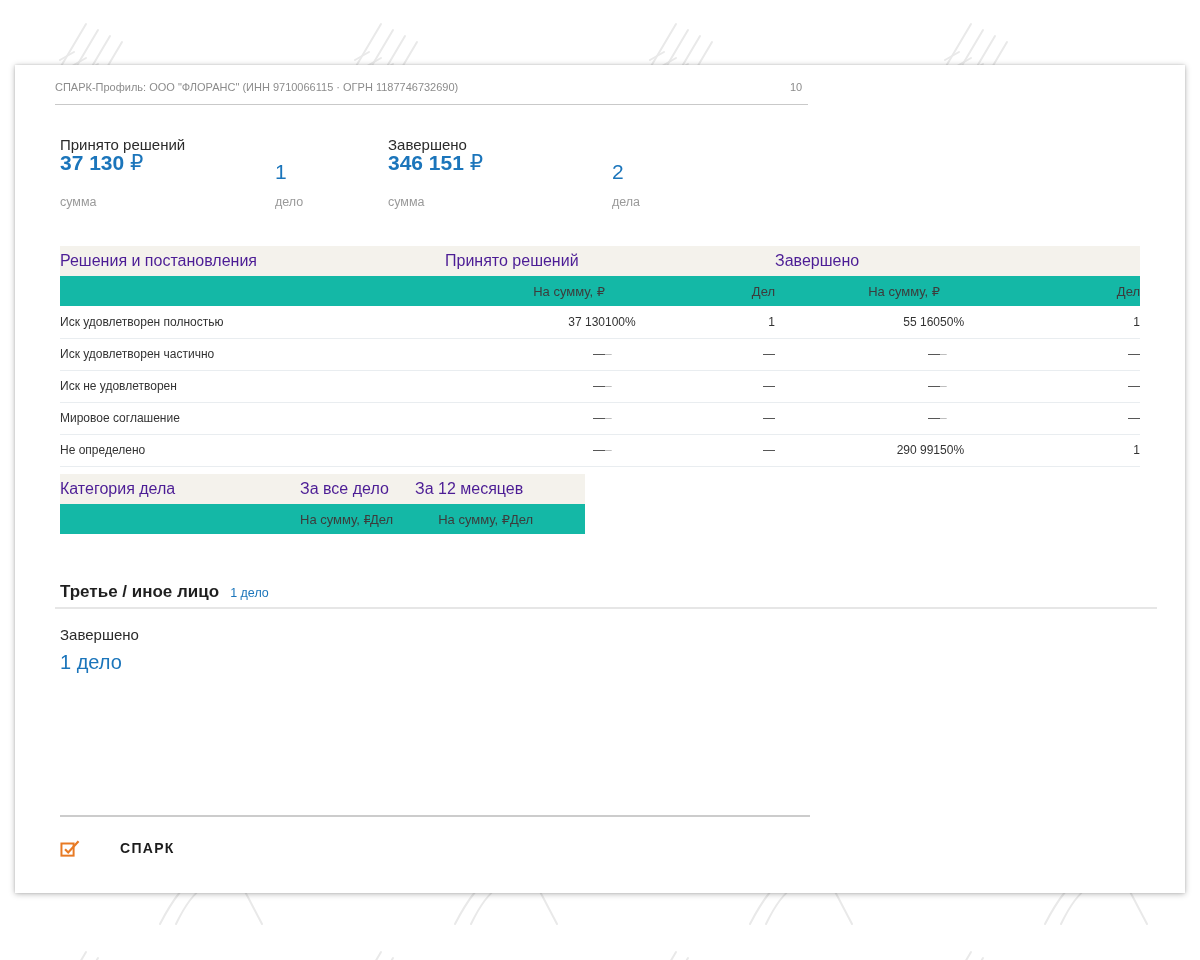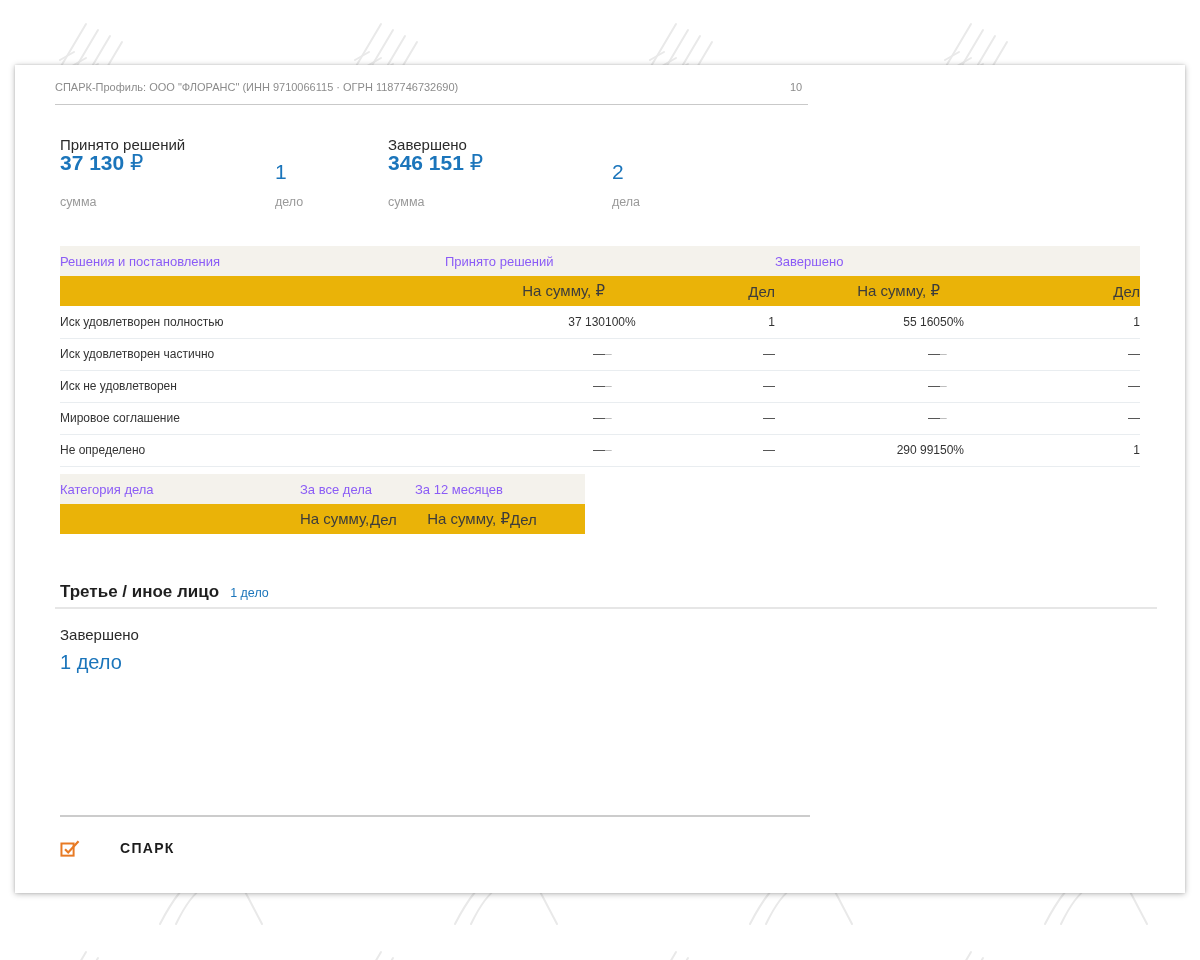--- a/index.html
+++ b/index.html
@@ -31,22 +31,22 @@
   .stat-title { top: 71px; font-size: 15px; color: #2b2b2b; }
   .stat-amount { top: 86px; font-size: 21px; font-weight: 700; color: #1b75bb; }
   .stat-amount .cur { font-weight: 400; }
   .stat-count { top: 95px; font-size: 21px; font-weight: 400; color: #1b75bb; }
   .stat-sub { top: 130px; font-size: 12.5px; color: #9a9a9a; }
   .c-s1 { left: 45px; } .c-c1 { left: 260px; } .c-s2 { left: 373px; } .c-c2 { left: 597px; }
 
   
   table.rpt { border-collapse: collapse; table-layout: fixed; position: absolute; }
   table.rpt td { height: 30px; padding: 0; vertical-align: middle; white-space: nowrap; overflow: hidden; }
-  tr.hrow td { background: #f4f2ec; color: #8b5cf6; font-size: 13px; }
-  tr.crow td { background: #eab308; color: #3c3c3c; font-size: 15px; }
+  tr.hrow td { background: #f4f2ec; color: #4c1d95; font-size: 16px; }
+  tr.crow td { background: #14b8a6; color: #3c3c3c; font-size: 13px; }
   tr.drow td { font-size: 12px; color: #333; border-bottom: 1px solid #e9edf0; height: 32px; }
   #tbl-decisions { left: 45px; top: 181px; width: 1080px; }
   #tbl-category  { left: 45px; top: 409px; width: 525px; }
   .pl18 { padding-left: 18px; }
   .pl22 { padding-left: 22px; }
   .pl25 { padding-left: 25px; }
   .pl10 { padding-left: 10px; }
   .pl45 { padding-left: 45px; }
   .pr22 { padding-right: 22px; }
   .pr6  { padding-right: 6px; }
@@ -182,21 +182,21 @@
     <colgroup>
       <col style="width:240px">
         <col style="width:70px">
         <col style="width:45px">
         <col style="width:95px">
         <col style="width:75px">
     </colgroup>
     <tbody>
         <tr class="hrow">
       <td class="pl18">Категория дела</td>
-      <td colspan="2">За все дела</td>
+      <td colspan="2">За все дело</td>
       <td colspan="2" class="pl10">За 12 месяцев</td>
     </tr>
     <tr class="crow">
       <td></td>
       <td class="r pr6">На сумму, ₽</td>
       <td class="pl18">Дел</td>
       <td class="r pr8">На сумму, ₽</td>
       <td class="pl45">Дел</td>
     </tr>
   </tbody>

